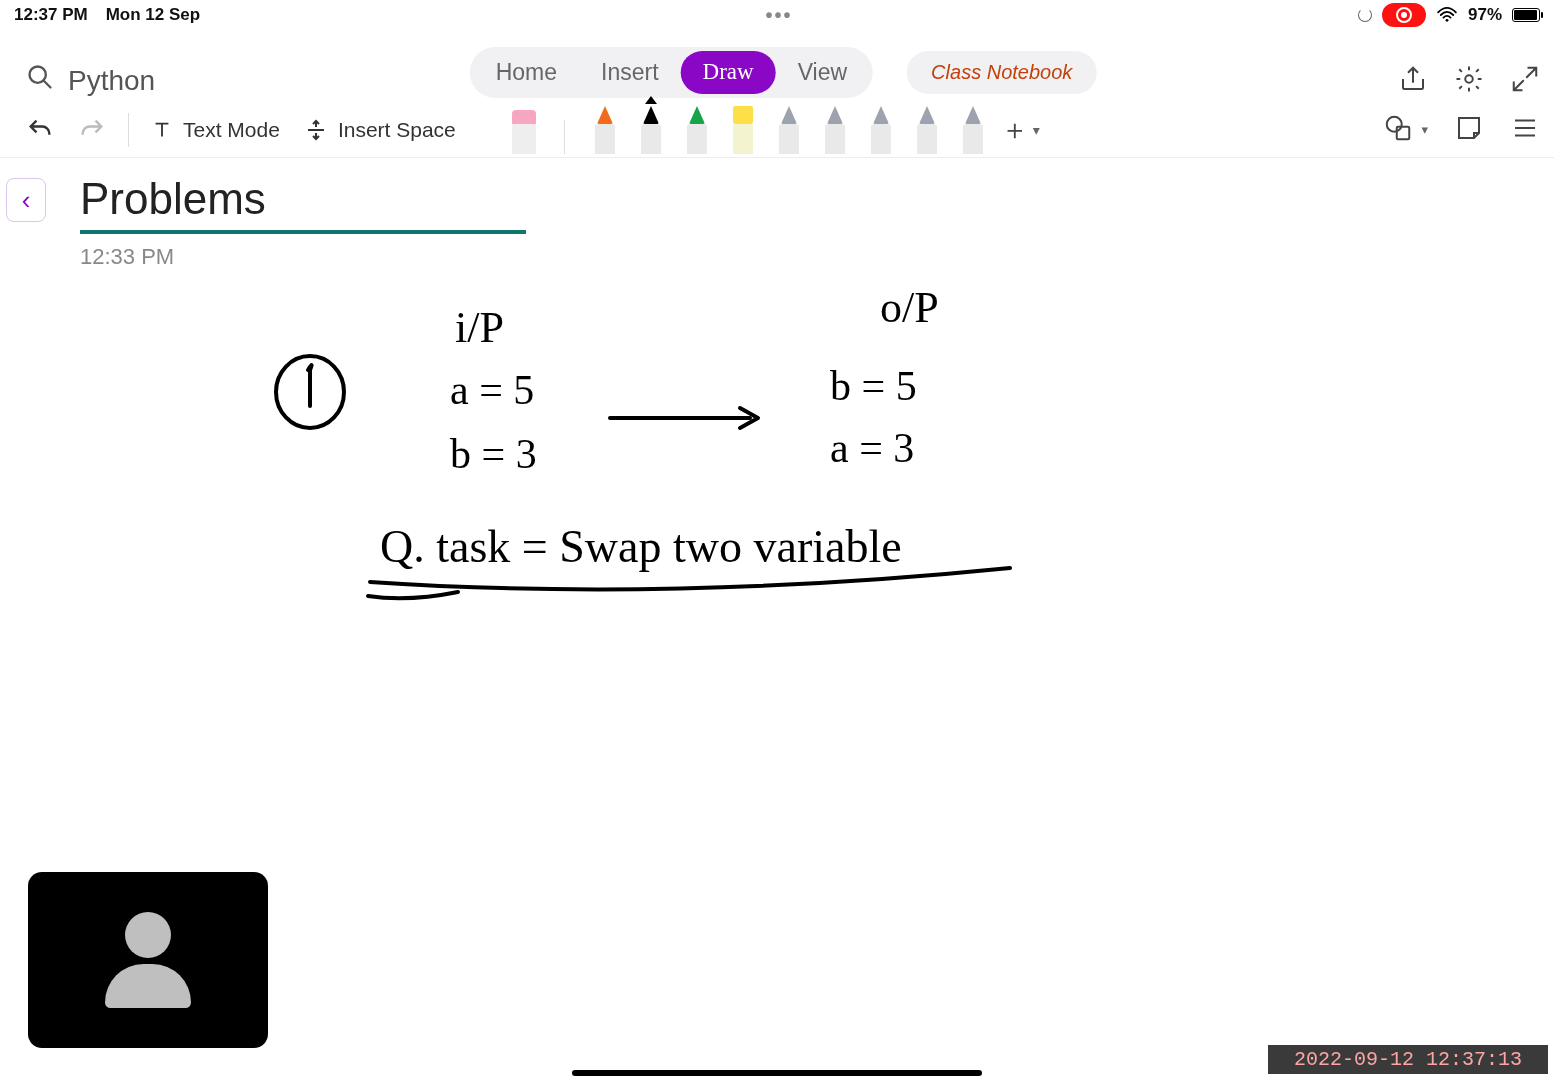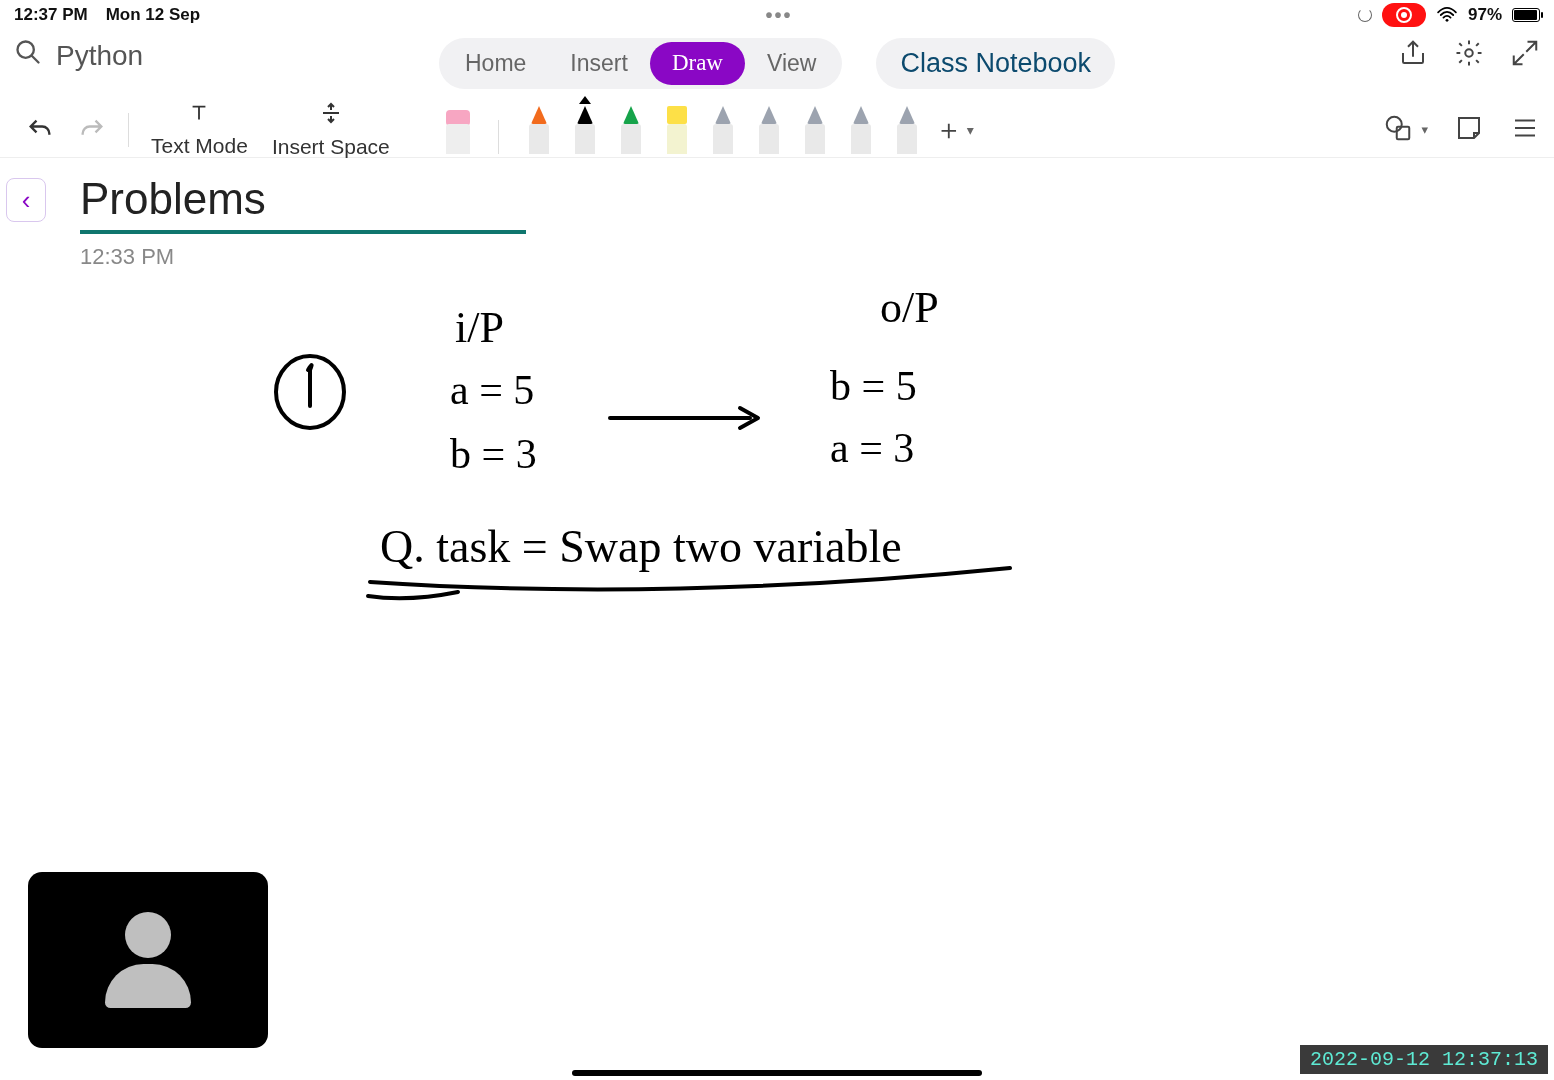--- a/index.html
+++ b/index.html
@@ -12,34 +12,34 @@
   .rec-inner { width:16px; height:16px; border:2px solid #fff; border-radius:50%; position:relative; }
   .rec-inner::after{content:""; position:absolute; inset:3px; background:#fff; border-radius:50%;}
   .wifi { display:inline-flex; align-items:center; }
   .battery { width:28px; height:14px; border:1.5px solid #000; border-radius:3px; position:relative; }
   .battery::after{content:""; position:absolute; right:-4px; top:3px; width:2.5px; height:6px; background:#000; border-radius:1px;}
   .battery-fill{ position:absolute; left:1px; top:1px; bottom:1px; width:90%; background:#000; border-radius:1px;}
   .dots3{letter-spacing:2px; color:#888; font-size:20px;}
   .loading-spinner{ width:14px; height:14px; border:1.5px solid #666; border-top-color:transparent; border-radius:50%; }
 
   
-  .app-bar { position:absolute; top:38px; left:0; right:0; height:60px; display:flex; align-items:flex-start; padding:0 14px; }
+  .app-bar { position:absolute; top:38px; left:12px; right:0; height:60px; display:flex; align-items:flex-end; padding:0 14px; }
   .search-name { display:flex; align-items:center; gap:14px; color:#555; font-size:28px;}
   .search-icon svg{width:28px;height:28px;stroke:#555;}
   .tabs { position:absolute; left:50%; transform:translateX(-50%); display:flex; align-items:center; gap:16px; }
   .tab-group { background:#f1f1f3; border-radius:26px; padding:4px; display:flex; }
   .tab { padding:8px 22px; border-radius:22px; font-size:23px; color:#666; cursor:pointer;}
   .tab.active { background:#8a07c5; color:#fff;font-family:Liberation Serif, serif; }
-  .class-nb { margin-left:18px; background:#f1f1f3; border-radius:26px; padding:10px 24px; font-size:27px; color:#0c4a6e; }
+  .class-nb { margin-left:18px; background:#f1f1f3; border-radius:26px; padding:10px 24px; font-size:20px; color:#c2410c;font-style:italic; }
   .app-bar-right { margin-left:auto; display:flex; align-items:center; gap:26px; }
   .app-bar-right svg{ width:30px; height:30px; stroke:#444; fill:none; stroke-width:1.6;}
 
   
   .draw-bar { position:absolute; top:102px; left:0; right:0; height:56px; display:flex; align-items:center; padding:0 14px; border-bottom:1px solid #eee;}
-  .draw-bar .btn { display:flex; align-items:center; gap:10px; padding:6px 12px; font-size:21px; color:#333; cursor:pointer;flex-direction:column;}
+  .draw-bar .btn { display:flex; align-items:center; gap:10px; padding:6px 12px; font-size:21px; color:#333; cursor:pointer;}
   .vdiv { width:1px; height:34px; background:#ddd; margin:0 10px;}
   .undo svg, .redo svg{width:28px;height:28px;stroke:#333;fill:none;stroke-width:2;}
   .redo svg{stroke:#bbb;}
   .textmode svg{width:22px;height:22px;}
   .lasso svg{width:26px;height:26px;}
   .insertspace svg{width:24px;height:24px;}
   .pens { display:flex; align-items:flex-end; gap:14px; margin-left:40px;}
   .pen { width:32px; height:48px; position:relative; cursor:pointer; }
   .pen .body{ position:absolute; bottom:0; left:6px; right:6px; height:30px; background:#e9e9e9; border-radius:3px 3px 0 0;}
   .pen .tip{ position:absolute; top:0; left:10px; right:10px; height:20px; border-radius:5px 5px 2px 2px;}
@@ -61,21 +61,21 @@
   .page-title{ font-size:44px; color:#222; font-weight:400; border-bottom:4px solid #0f766e; padding:0 260px 6px 0; display:inline-block;}
   .meta{ margin-top:10px; display:flex; gap:60px; color:#888; font-size:22px;}
   
   .ink { position:absolute; top:60px; left:60px; }
   
   .webcam { position:absolute; left:28px; bottom:32px; width:240px; height:176px; background:#000; border-radius:14px; display:flex; align-items:center; justify-content:center;}
   .avatar{ width:96px; height:96px; }
   .avatar .head{ width:46px; height:46px; background:#bfbfbf; border-radius:50%; margin:0 auto;}
   .avatar .shoulders{ width:86px; height:44px; background:#bfbfbf; border-radius:42px 42px 6px 6px; margin:6px auto 0;}
   
-  .stamp{ position:absolute; right:6px; bottom:6px; background:#3a3a3a; color:#5eead4; font-family:"Courier New",monospace; font-size:20px; padding:3px 10px;}
+  .stamp{ position:absolute; right:6px; bottom:6px; background:#3a3a3a; color:#fca5a5; font-family:"Courier New",monospace; font-size:20px; padding:3px 26px;}
   
   .home-ind{ position:absolute; bottom:4px; left:50%; transform:translateX(-50%); width:410px; height:6px; background:#000; border-radius:4px;}
 </style>
 </head>
 <body>
 
 <div class="status-bar">
   <div class="status-left">
     <span>12:37 PM</span>
     <span>Mon 12 Sep</span>

